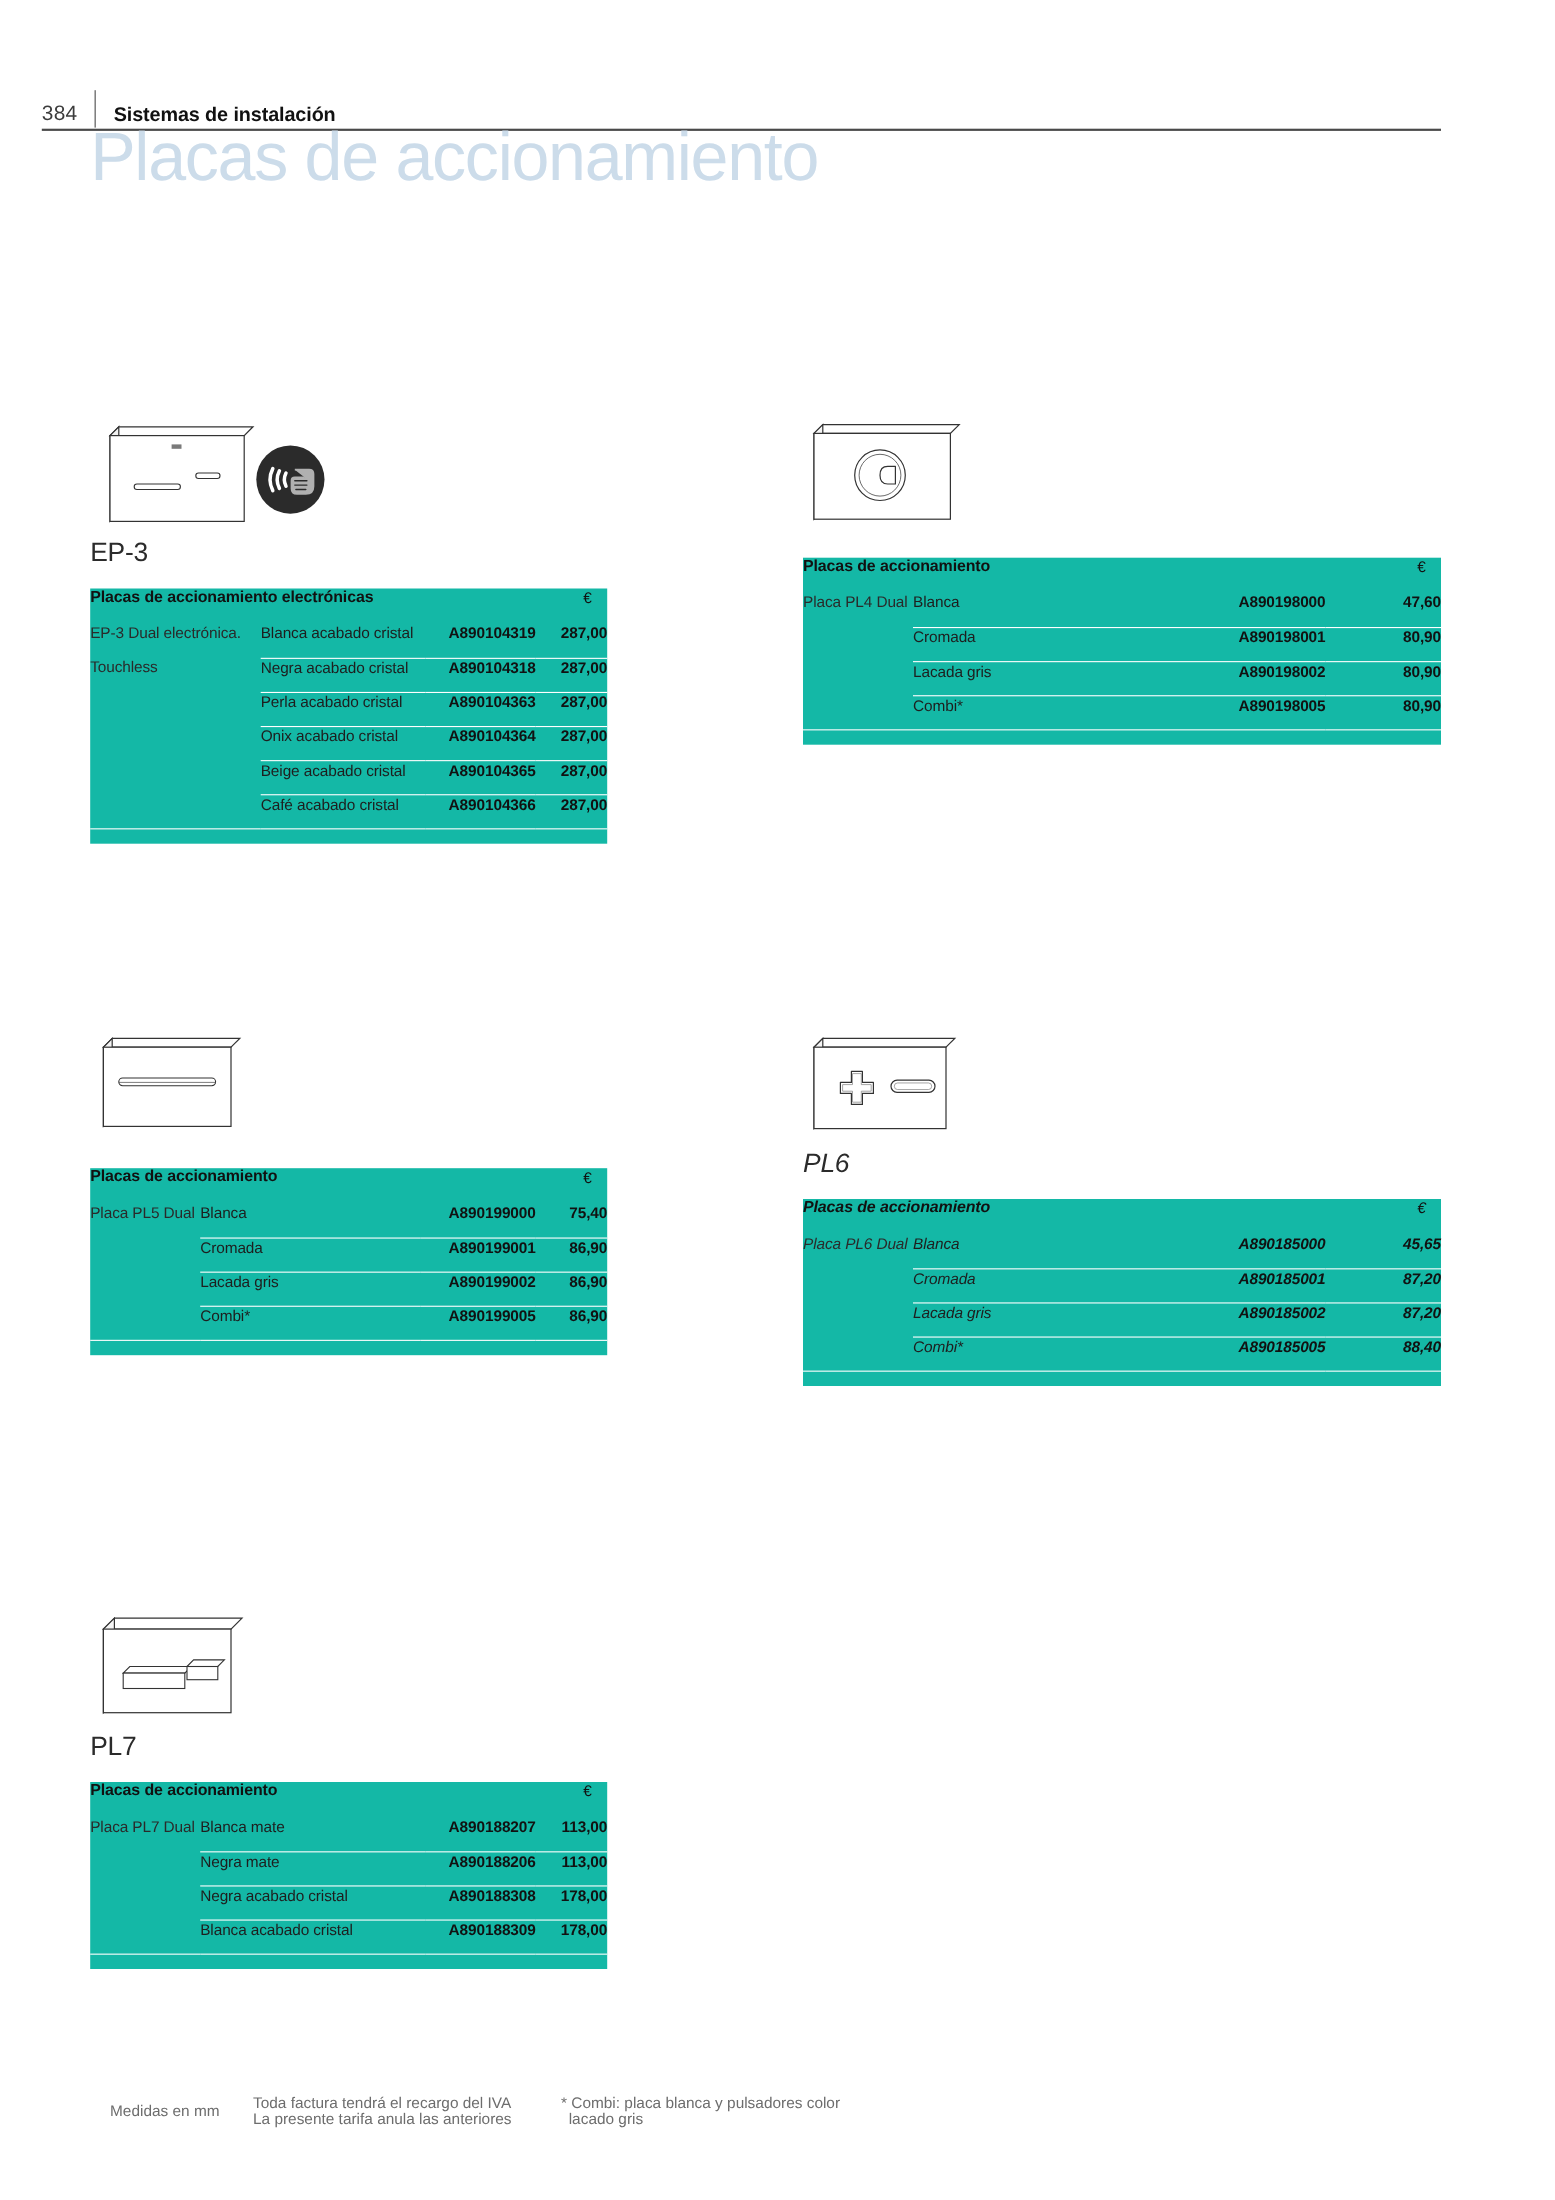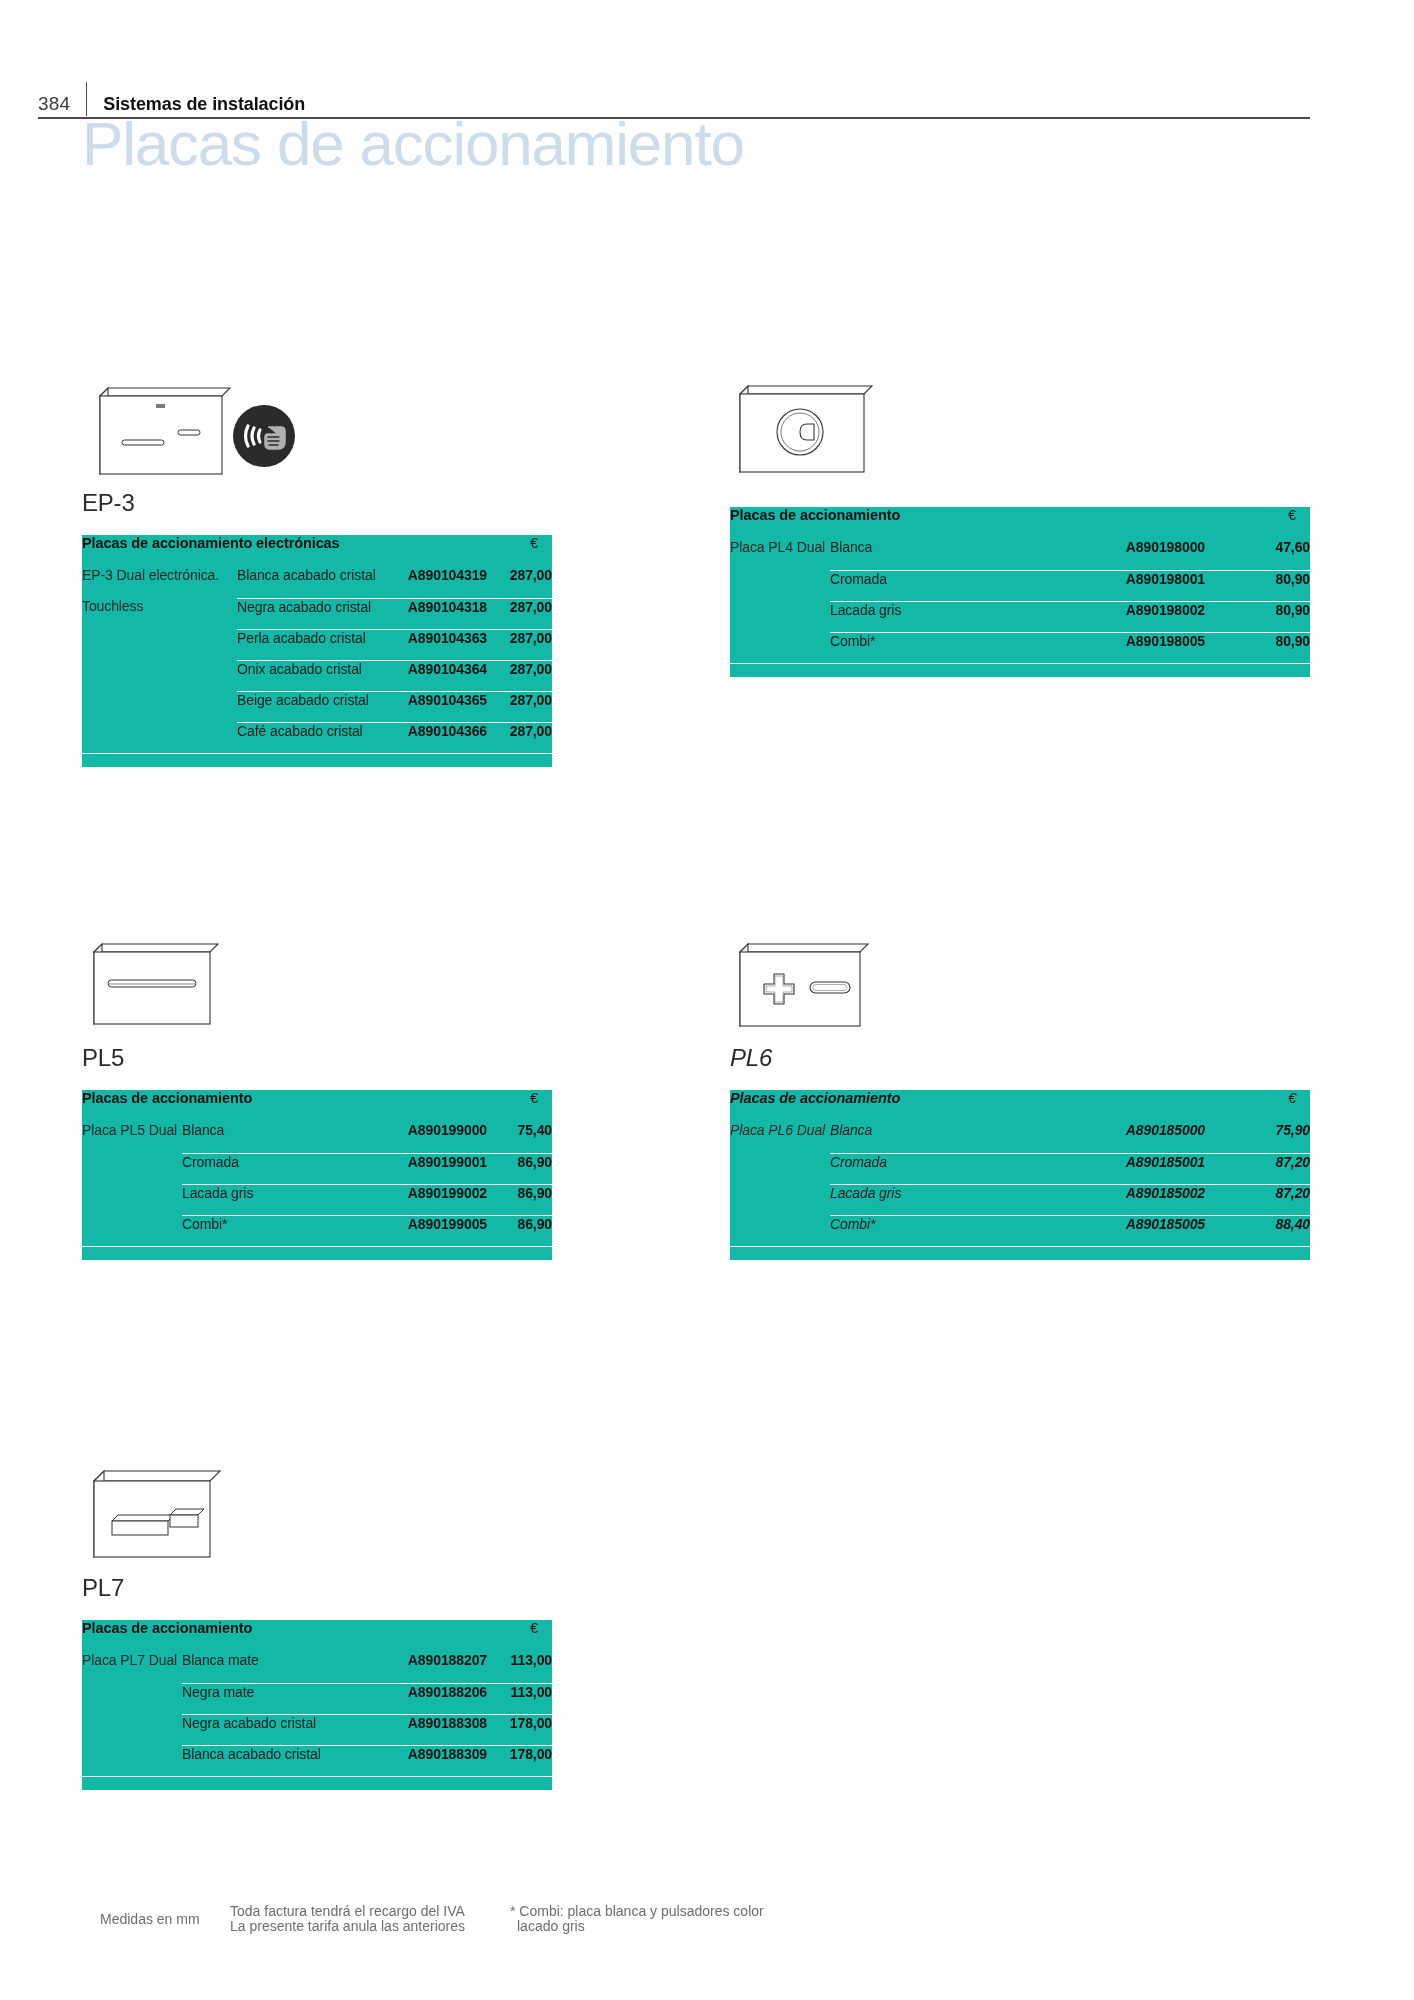--- a/index.html
+++ b/index.html
@@ -318,21 +318,20 @@
       <svg class="plate" width="200" height="120" viewBox="0 0 200 120">
         <polygon points="12,28 20,20 136,20 128,28" fill="#ffffff" stroke="#333" stroke-width="1.1"></polygon>
         <polygon points="12,28 12,100 20,92 20,20" fill="#f4f4f4" stroke="#333" stroke-width="1.1"></polygon>
         <rect x="12" y="28" width="116" height="72" fill="#ffffff" stroke="#333" stroke-width="1.1"></rect>
 
         <rect x="26" y="56" width="88" height="7" rx="3.5" fill="#ffffff" stroke="#333" stroke-width="1"></rect>
         <line x1="26" y1="60" x2="114" y2="60" stroke="#555" stroke-width="0.7"></line>
       </svg>
     </div>
 
-    <div class="caption">PL5</div>
 
     <table class="price" style="margin-top:18px;">
       <colgroup>
           <col style="width:100px">
           <col style="width:200px">
           <col style="width:105px">
           <col style="width:65px">
         </colgroup>
       <thead>
         <tr class="thead-row">
@@ -401,21 +400,21 @@
         <tr class="thead-row">
           <th colspan="3" class="pad-left">Placas de accionamiento</th>
           <th class="euro">€</th>
         </tr>
       </thead>
       <tbody>
         <tr class="first">
           <td class="desc">Placa PL6 Dual</td>
           <td class="variant">Blanca</td>
           <td class="code">A890185000</td>
-          <td class="price-val">75,90</td>
+          <td class="price-val">45,65</td>
         </tr>
         <tr>
           <td class="desc" style="border-top:none;"></td>
           <td class="variant">Cromada</td>
           <td class="code">A890185001</td>
           <td class="price-val">87,20</td>
         </tr>
         <tr>
           <td class="desc" style="border-top:none;"></td>
           <td class="variant">Lacada gris</td>

